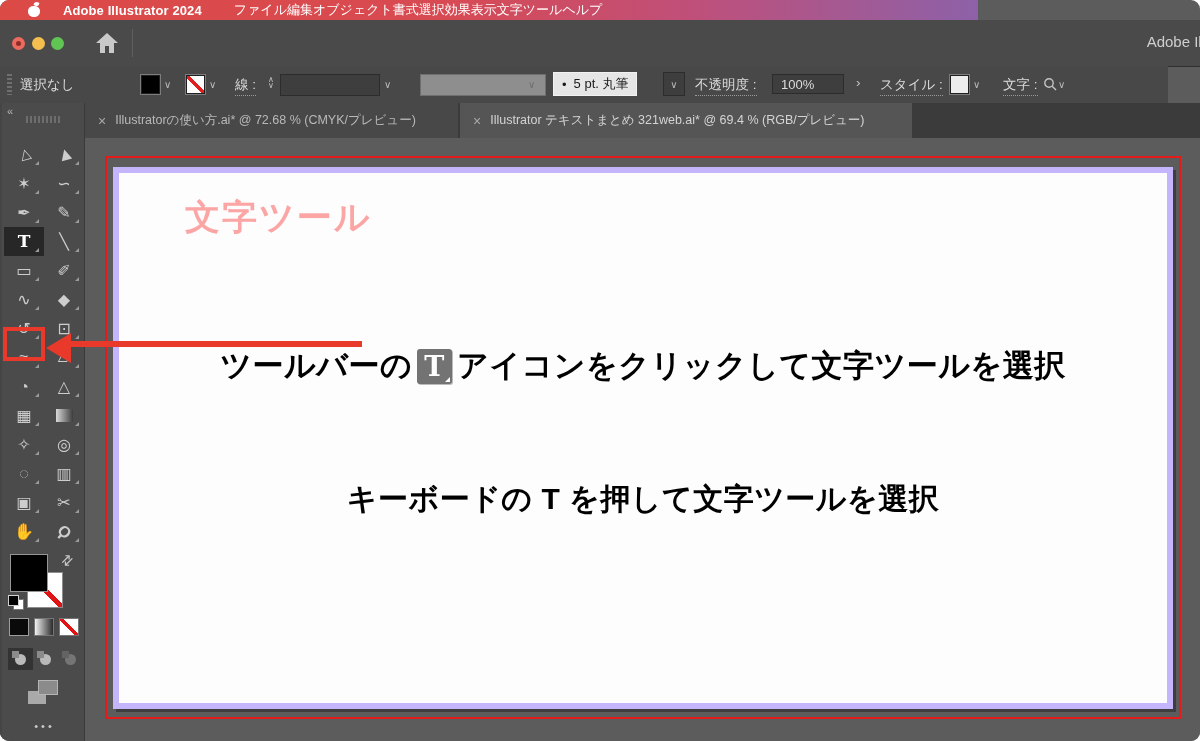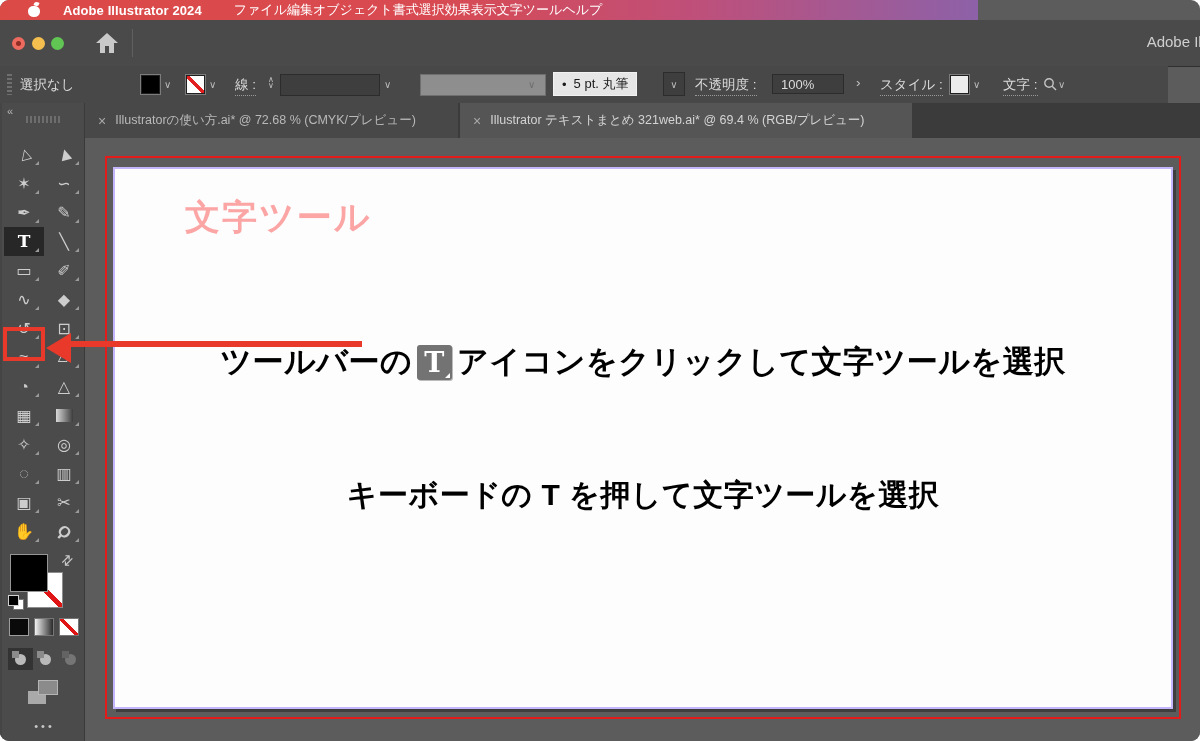--- a/index.html
+++ b/index.html
@@ -86,21 +86,21 @@
   .dmshape::after{content:"";position:absolute;left:-3px;top:-3px;width:7px;height:7px;background:#8b8b8b;}
   .dmbtn.dim{opacity:.38;}
   .scrmode{position:absolute;left:26px;top:128px;width:30px;height:24px;}
   .scrmode .r1{position:absolute;left:0;bottom:0;width:18px;height:13px;background:#a9a9a9;}
   .scrmode .r2{position:absolute;right:0;top:0;width:18px;height:13px;background:#8b8b8b;border:1px solid #b5b5b5;}
   .overflow-dots{position:absolute;left:0;top:168px;width:85px;text-align:center;color:#c9c9c9;font-size:11px;letter-spacing:3px;}
 
   
   .canvas{position:absolute;left:85px;top:138px;right:0;bottom:0;background:#5c5c5c;}
   .redframe{position:absolute;left:20px;top:18px;width:1076px;height:563px;border:2px solid #e41b1b;box-sizing:border-box;}
-  .artboard{position:absolute;left:28px;top:29px;width:1060px;height:542px;background:#fdfdfd;border:2px solid #c4b5fd;box-shadow:3px 3px 0 #3e3e3e;box-sizing:border-box;}
+  .artboard{position:absolute;left:28px;top:29px;width:1060px;height:542px;background:#fdfdfd;border:6px solid #c4b5fd;box-shadow:3px 3px 0 #3e3e3e;box-sizing:border-box;}
   .annotation{position:absolute;left:100px;top:56px;color:#fca5a5;font-size:35px;font-weight:700;letter-spacing:2px;}
   .doc-line{position:absolute;left:0;width:100%;text-align:center;color:#000;font-weight:700;}
   .doc-line1{top:172px;display:flex;justify-content:center;align-items:center;gap:5px;font-size:31px;letter-spacing:.5px;}
   .doc-line2{top:256px;font-size:27px;}
   .doc-line3{top:306px;font-size:30px;letter-spacing:.5px;}
   .inline-t{position:relative;display:inline-flex;align-items:center;justify-content:center;width:35px;height:35px;background:#737373;border-radius:3px;
     font-family:"DejaVu Serif","Liberation Serif",serif;color:#fff;font-size:27px;font-weight:700;box-shadow:1px 1px 0 #bbb;}
   .inline-t::after{content:"";position:absolute;right:2px;bottom:2px;border-left:5px solid transparent;border-bottom:5px solid #fff;}
 
   

